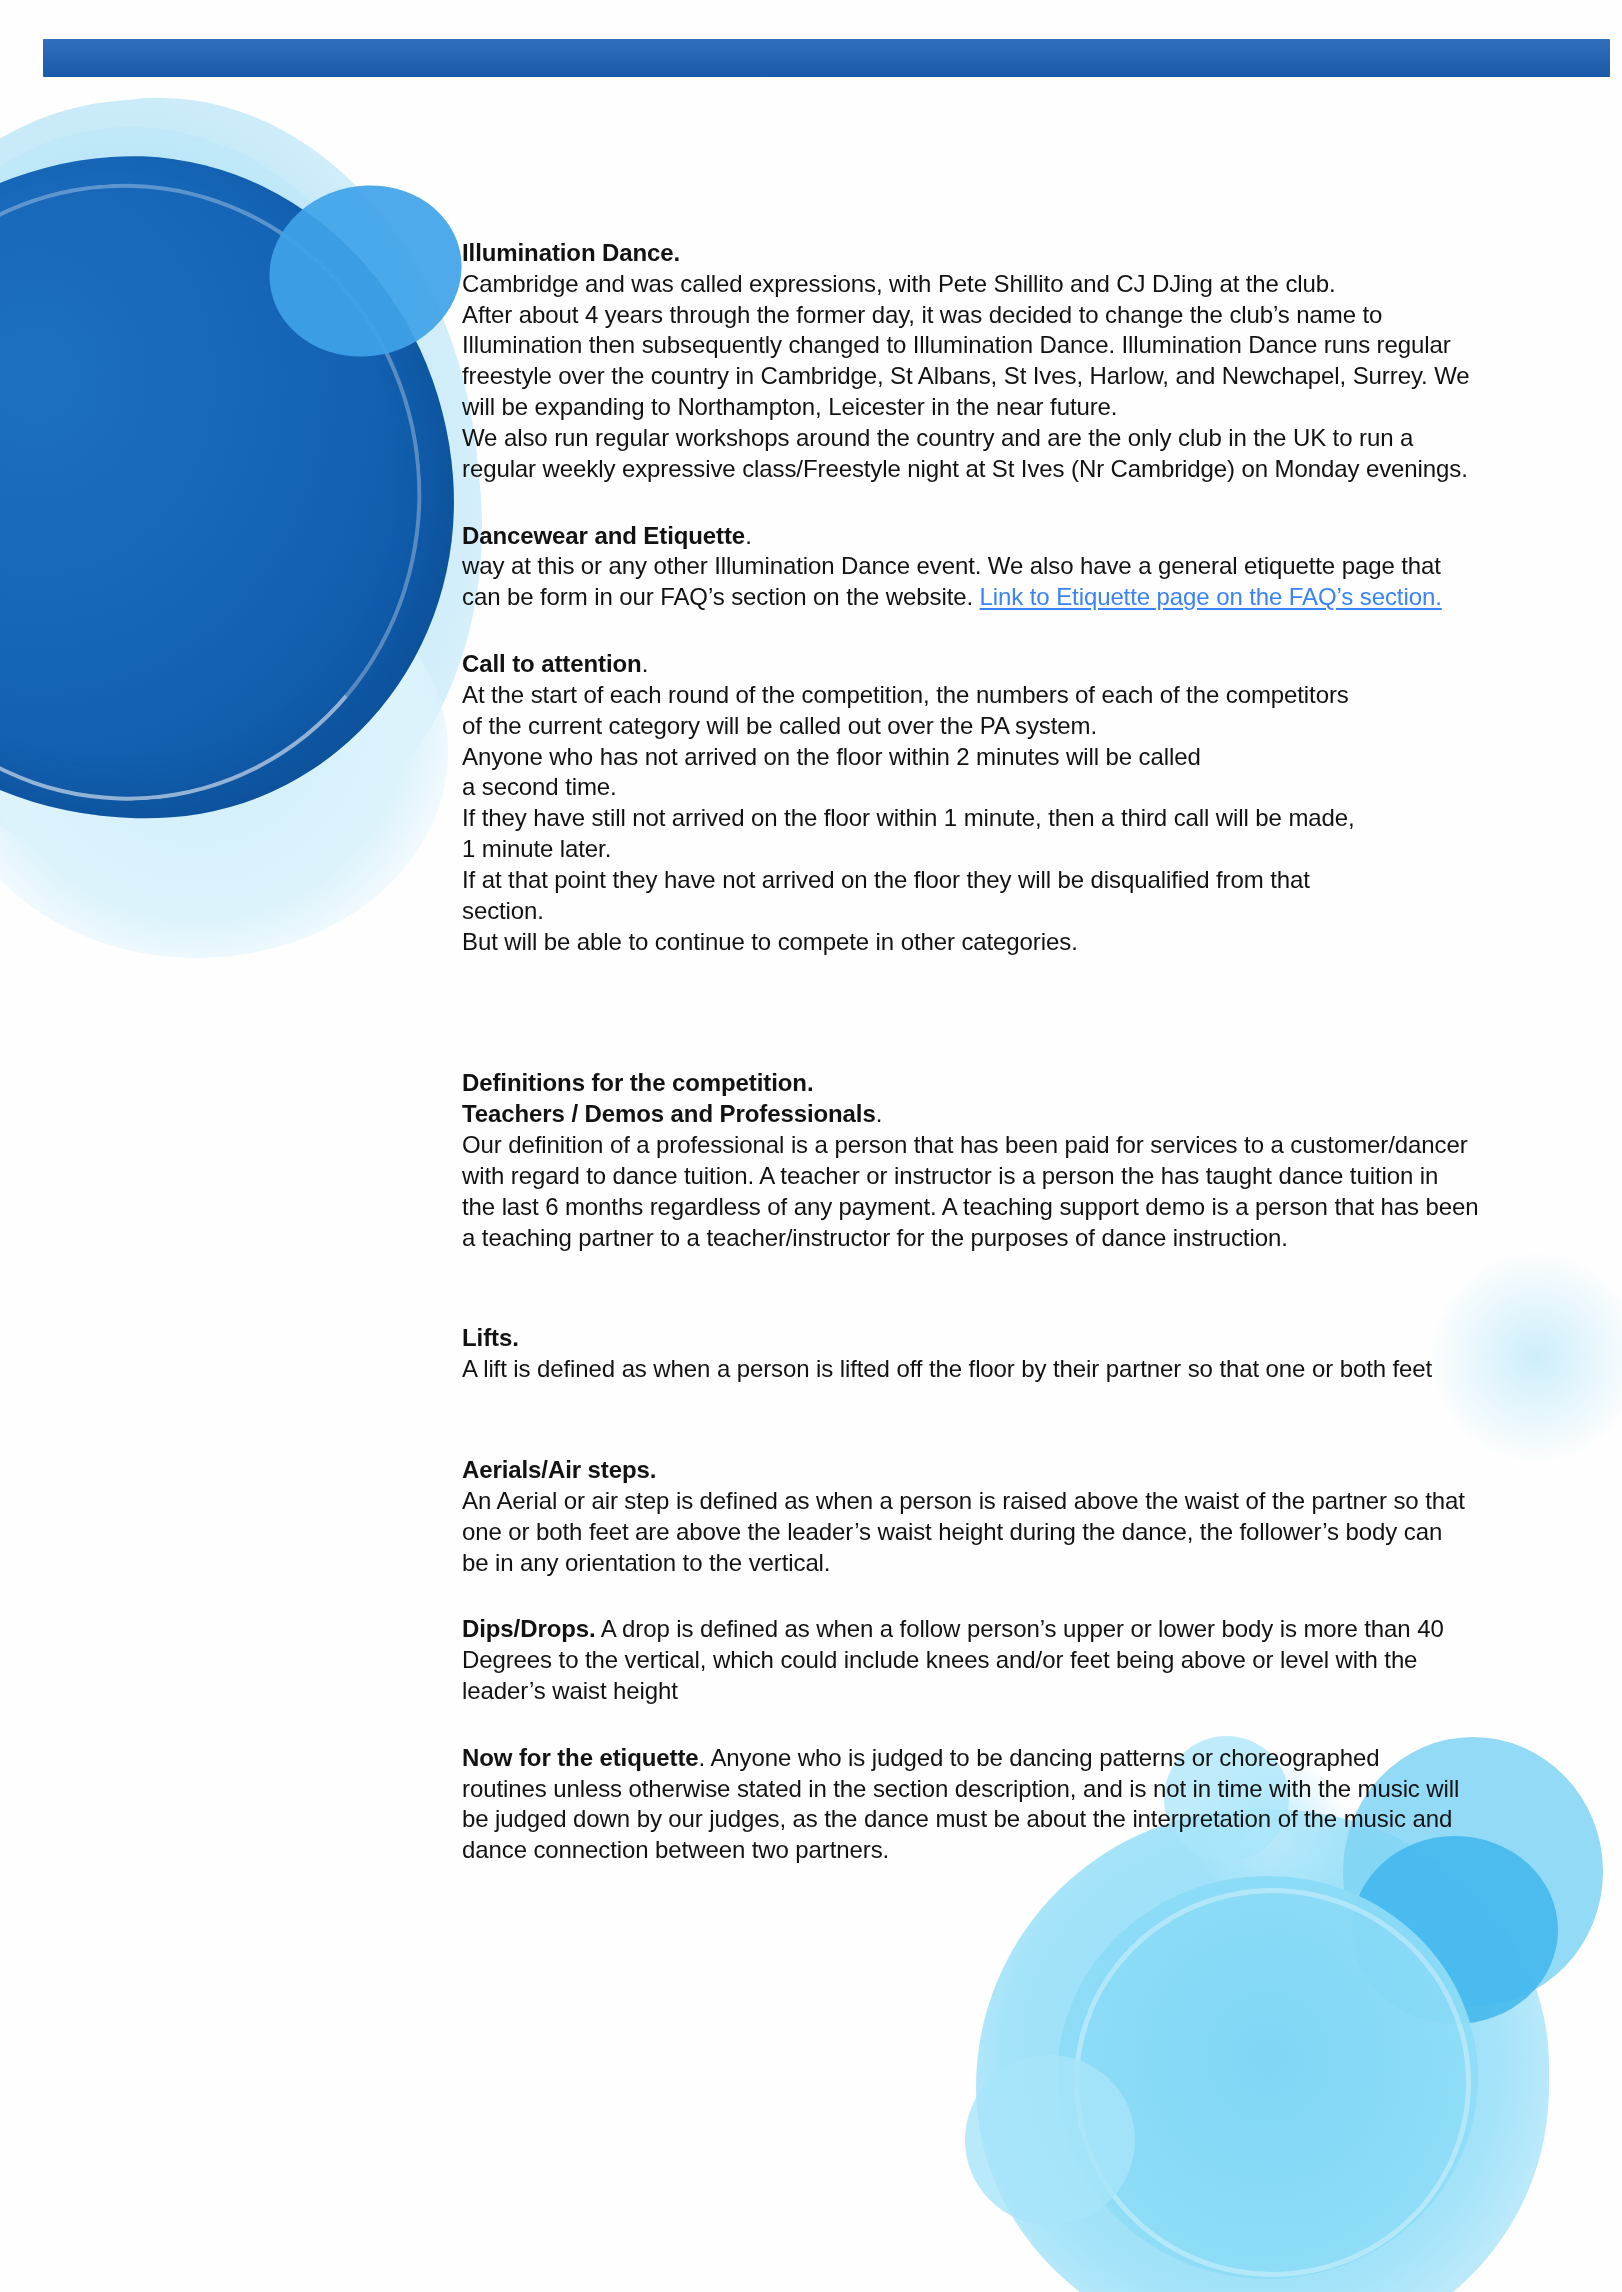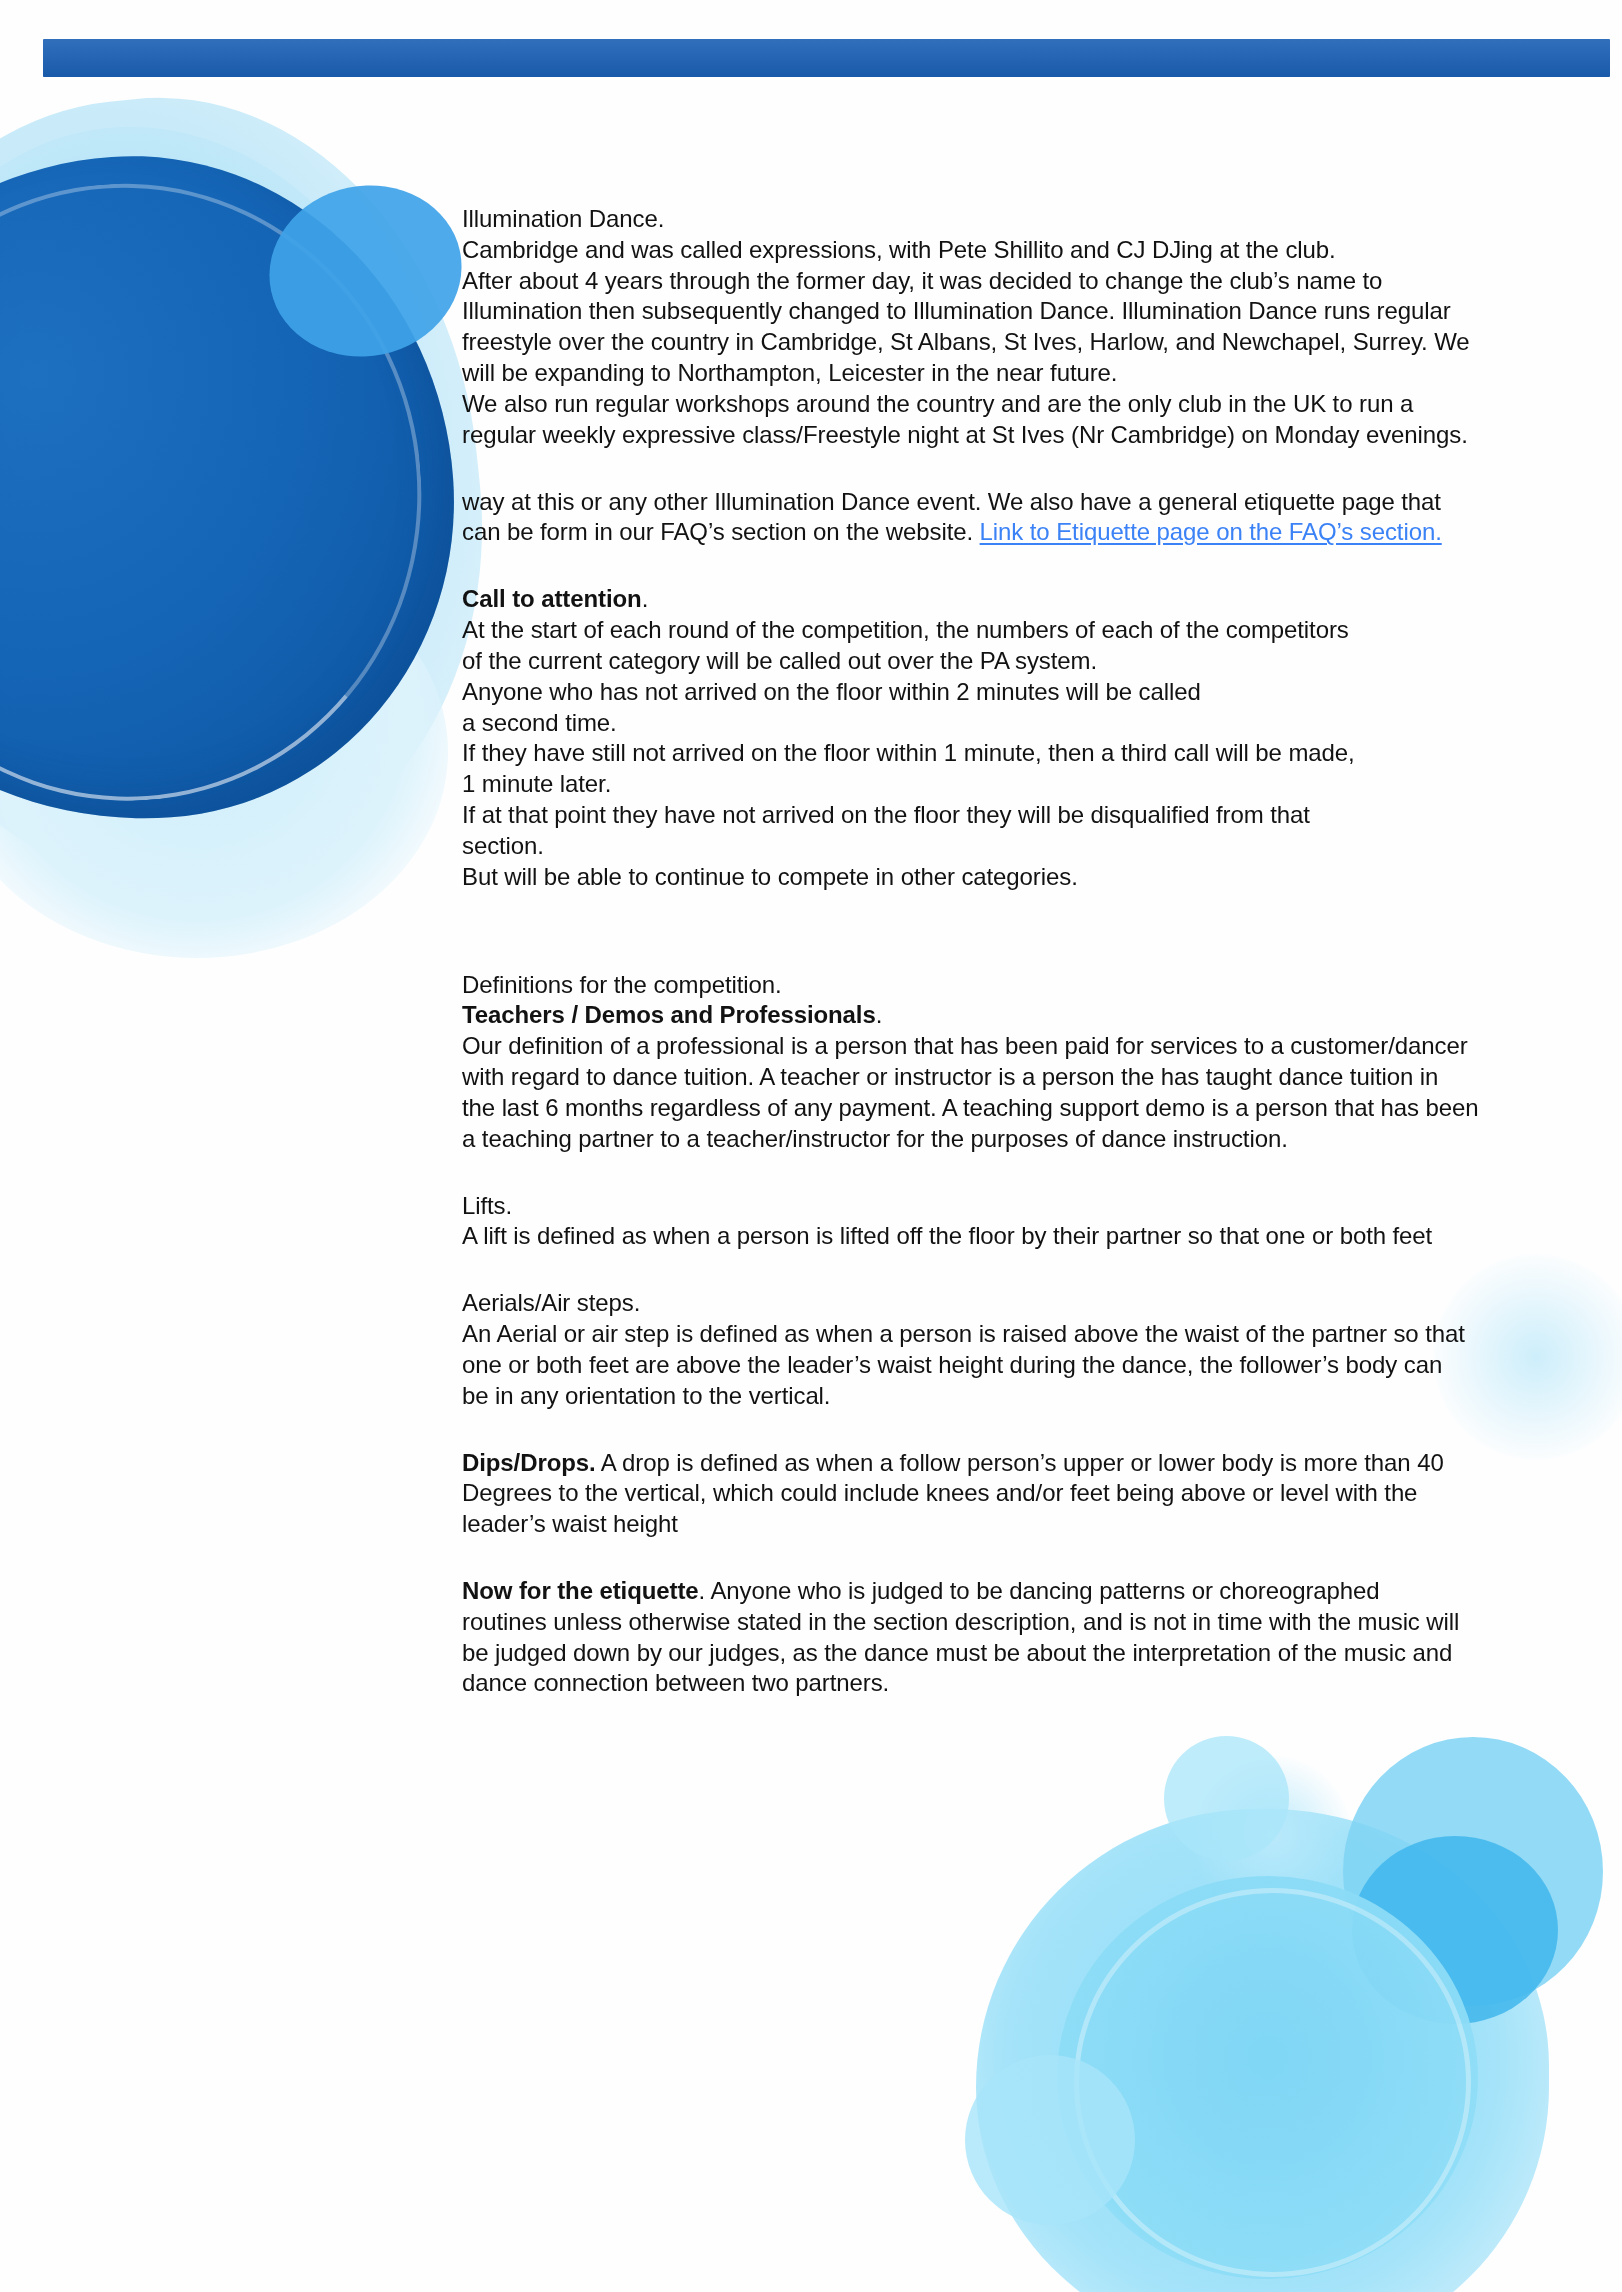--- a/index.html
+++ b/index.html
@@ -155,21 +155,21 @@
     color: #121212;
     font-size: 24px;
     line-height: 1.285;
     letter-spacing: -0.1px;
   }
   .block { margin: 0 0 0 0; }
   .spacer-md { height: 36px; }
   .spacer-lg { height: 77px; }
 
   .line { display: block; white-space: pre-wrap; }
-  .hd { font-weight: normal; }
+  .hd { font-weight: bold; margin-top: 34px; }
   .hd-inline { font-weight: bold; }
   .link {
     color: #3b82f6;
     text-decoration: underline;
     text-underline-offset: 2.7px;
   }
 </style>
 </head>
 <body>
 
@@ -201,20 +201,21 @@
       <span class="line">Illumination then subsequently changed to Illumination Dance. Illumination Dance runs regular</span>
       <span class="line">freestyle over the country in Cambridge, St Albans, St Ives, Harlow, and Newchapel, Surrey. We</span>
       <span class="line">will be expanding to Northampton, Leicester in the near future.</span>
       <span class="line">We also run regular workshops around the country and are the only club in the UK to run a</span>
       <span class="line">regular weekly expressive class/Freestyle night at St Ives (Nr Cambridge) on Monday evenings.</span>
     </div>
 
     <div class="spacer-md"></div>
 
     <div class="block">
+      <span class="line"><span class="hd-inline">Dancewear and Etiquette</span><span>.</span></span>
       <span class="line">way at this or any other Illumination Dance event. We also have a general etiquette page that</span>
       <span class="line"><span>can be form in our FAQ’s section on the website. </span><a class="link" href="#">Link to Etiquette page on the FAQ’s section.</a></span>
     </div>
 
     <div class="spacer-md"></div>
 
     <div class="block">
       <span class="line"><span class="hd-inline">Call to attention</span><span>.</span></span>
       <span class="line">At the start of each round of the competition, the numbers of each of the competitors</span>
       <span class="line">of the current category will be called out over the PA system.</span>

